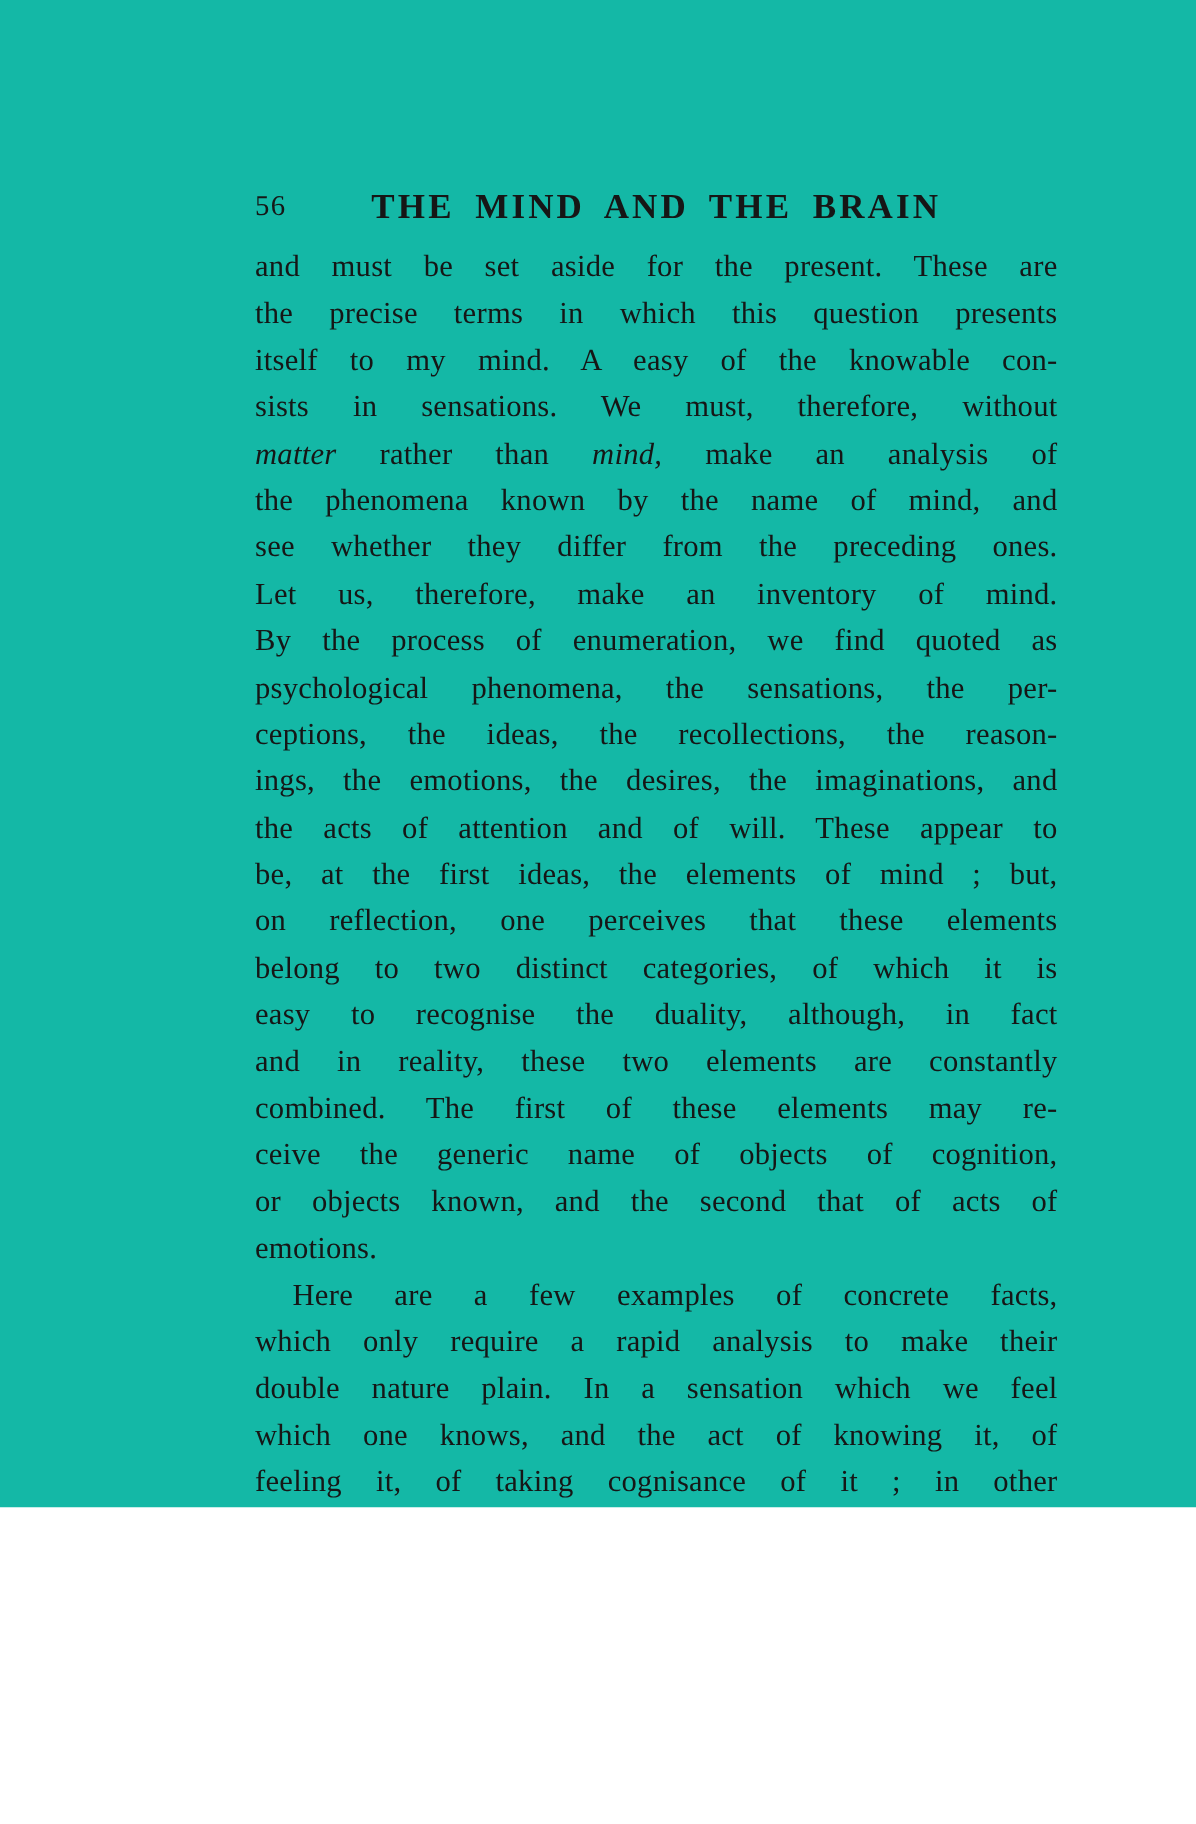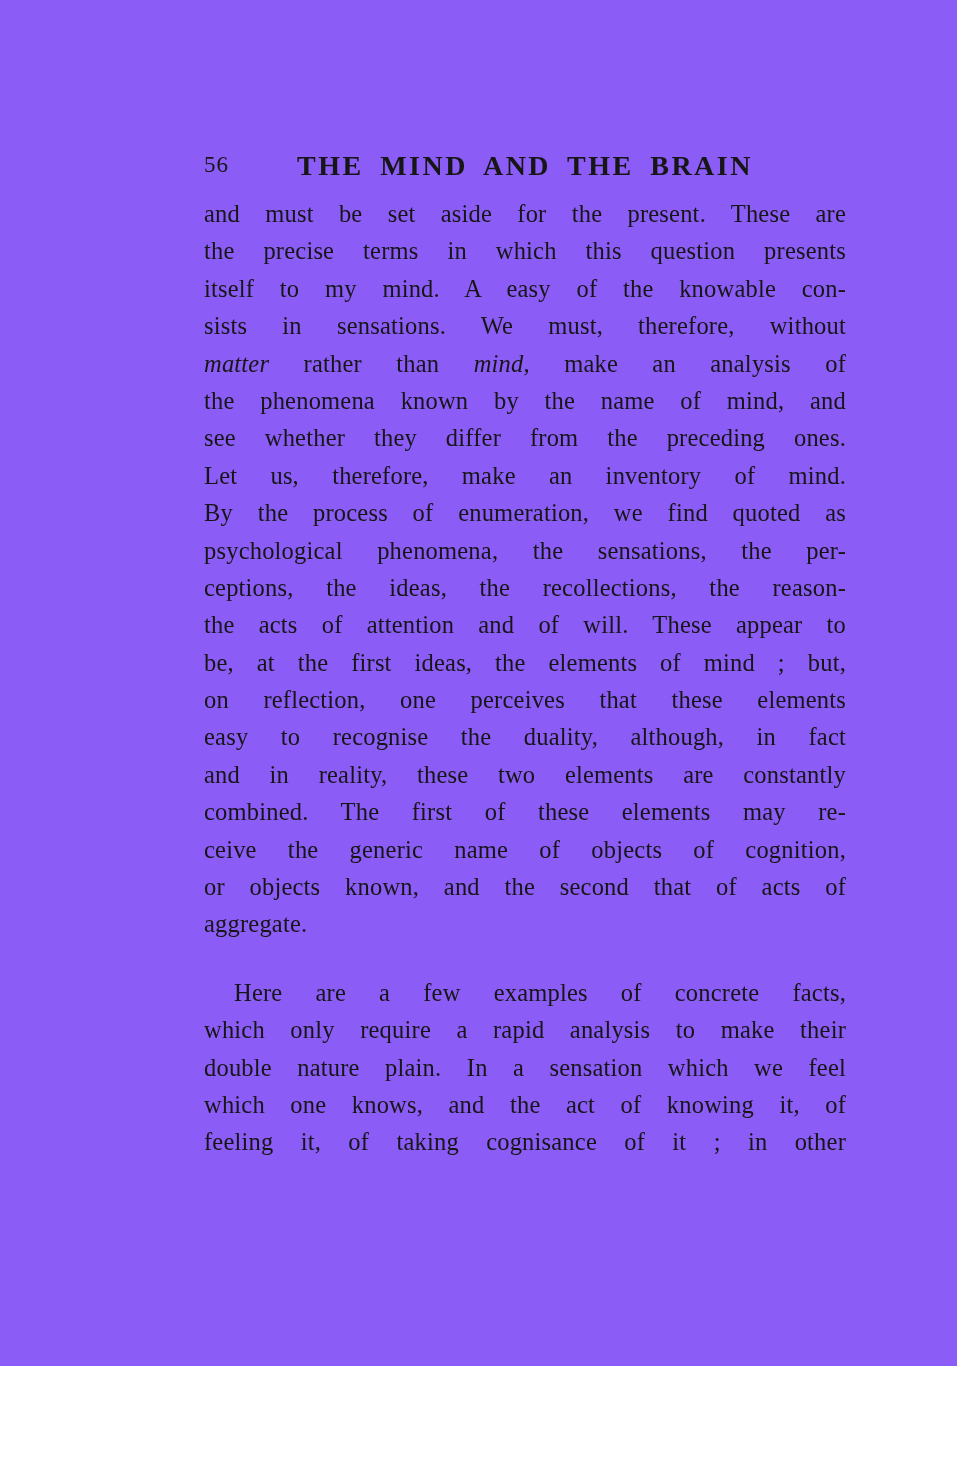--- a/index.html
+++ b/index.html
@@ -3,22 +3,22 @@
 <meta charset="utf-8">
 <style>
   html, body {
     margin: 0;
     padding: 0;
     background: #ffffff;
   }
   .page {
     position: relative;
     width: 957px;
-    height: 1366px;
-    background: #8b5cf6;
+    height: 1206px;
+    background: #14b8a6;
     overflow: hidden;
     font-family: "Liberation Serif", "DejaVu Serif", serif;
     color: #161616;
   }
   .content {
     position: absolute;
     left: 204px;
     top: 150px;
     width: 642px;
   }
@@ -59,21 +59,20 @@
     white-space: nowrap;
     overflow: hidden;
   }
   .line.align-left {
     text-align: left;
     text-align-last: left;
   }
   .line.indent {
     padding-left: 30px;
     width: 612px;
-    margin-top: 31px;
   }
   .seg-italic {
     font-style: italic;
   }
 </style>
 </head>
 <body>
 
 <div class="page">
   <div class="content">
@@ -86,29 +85,31 @@
         <div class="line"><span class="">the precise terms in which this question presents</span></div>
         <div class="line"><span class="">itself to my mind.  A easy of the knowable con-</span></div>
         <div class="line"><span class="">sists in sensations.  We must, therefore, without</span></div>
         <div class="line"><span class="seg-italic">matter</span><span class=""> rather than </span><span class="seg-italic">mind,</span><span class=""> make an analysis of</span></div>
         <div class="line"><span class="">the phenomena known by the name of mind, and</span></div>
         <div class="line"><span class="">see whether they differ from the preceding ones.</span></div>
         <div class="line"><span class="">Let us, therefore, make an inventory of mind.</span></div>
         <div class="line"><span class="">By the process of enumeration, we find quoted as</span></div>
         <div class="line"><span class="">psychological phenomena, the sensations, the per-</span></div>
         <div class="line"><span class="">ceptions, the ideas, the recollections, the reason-</span></div>
+        <div class="line"><span class="">ings, the emotions, the desires, the imaginations, and</span></div>
         <div class="line"><span class="">the acts of attention and of will.  These appear to</span></div>
         <div class="line"><span class="">be, at the first ideas, the elements of mind ; but,</span></div>
         <div class="line"><span class="">on reflection, one perceives that these elements</span></div>
+        <div class="line"><span class="">belong to two distinct categories, of which it is</span></div>
         <div class="line"><span class="">easy to recognise the duality, although, in fact</span></div>
         <div class="line"><span class="">and in reality, these two elements are constantly</span></div>
         <div class="line"><span class="">combined.  The first of these elements may re-</span></div>
         <div class="line"><span class="">ceive the generic name of objects of cognition,</span></div>
         <div class="line"><span class="">or objects known, and the second that of acts of</span></div>
-        <div class="line align-left"><span class="">aggregate.</span></div>
+        <div class="line align-left"><span class="">emotions.</span></div>
         <div class="line indent"><span class="">Here are a few examples of concrete facts,</span></div>
         <div class="line"><span class="">which only require a rapid analysis to make their</span></div>
         <div class="line"><span class="">double nature plain.  In a sensation which we feel</span></div>
         <div class="line"><span class="">which one knows, and the act of knowing it, of</span></div>
         <div class="line"><span class="">feeling it, of taking cognisance of it ; in other</span></div>
       </div>
   </div>
 </div>
 
 </body></html>

